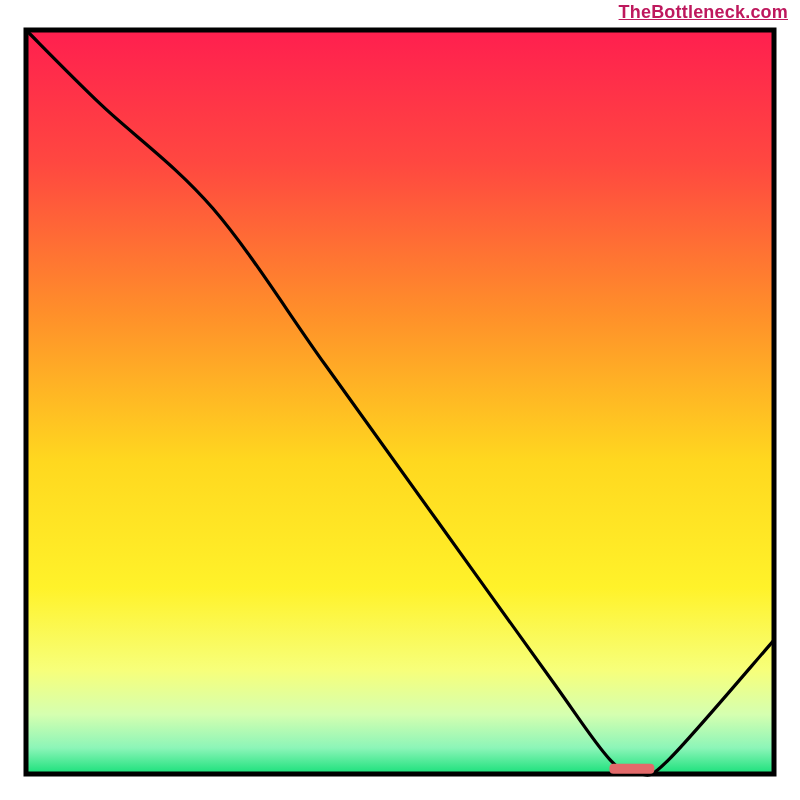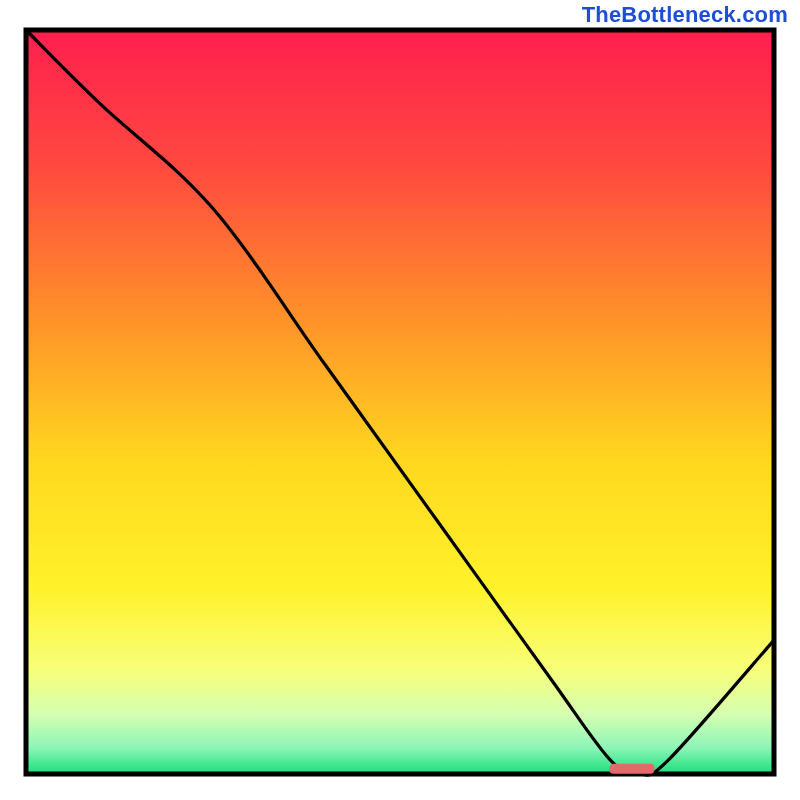--- a/index.html
+++ b/index.html
@@ -14,26 +14,27 @@
   .frame {
     position: relative;
     width: 800px;
     height: 800px;
     box-sizing: border-box;
   }
   .watermark {
     position: absolute;
     top: 2px;
     right: 12px;
-    font-size: 22px;
+    font-size: 18px;
     font-weight: 600;
-    color: #1d4ed8;
+    color: #be185d;
     letter-spacing: 0.2px;
     z-index: 10;
     user-select: none;
+    text-decoration: underline;
   }
   svg.plot {
     position: absolute;
     left: 0;
     top: 0;
     width: 800px;
     height: 800px;
     display: block;
   }
 </style>

